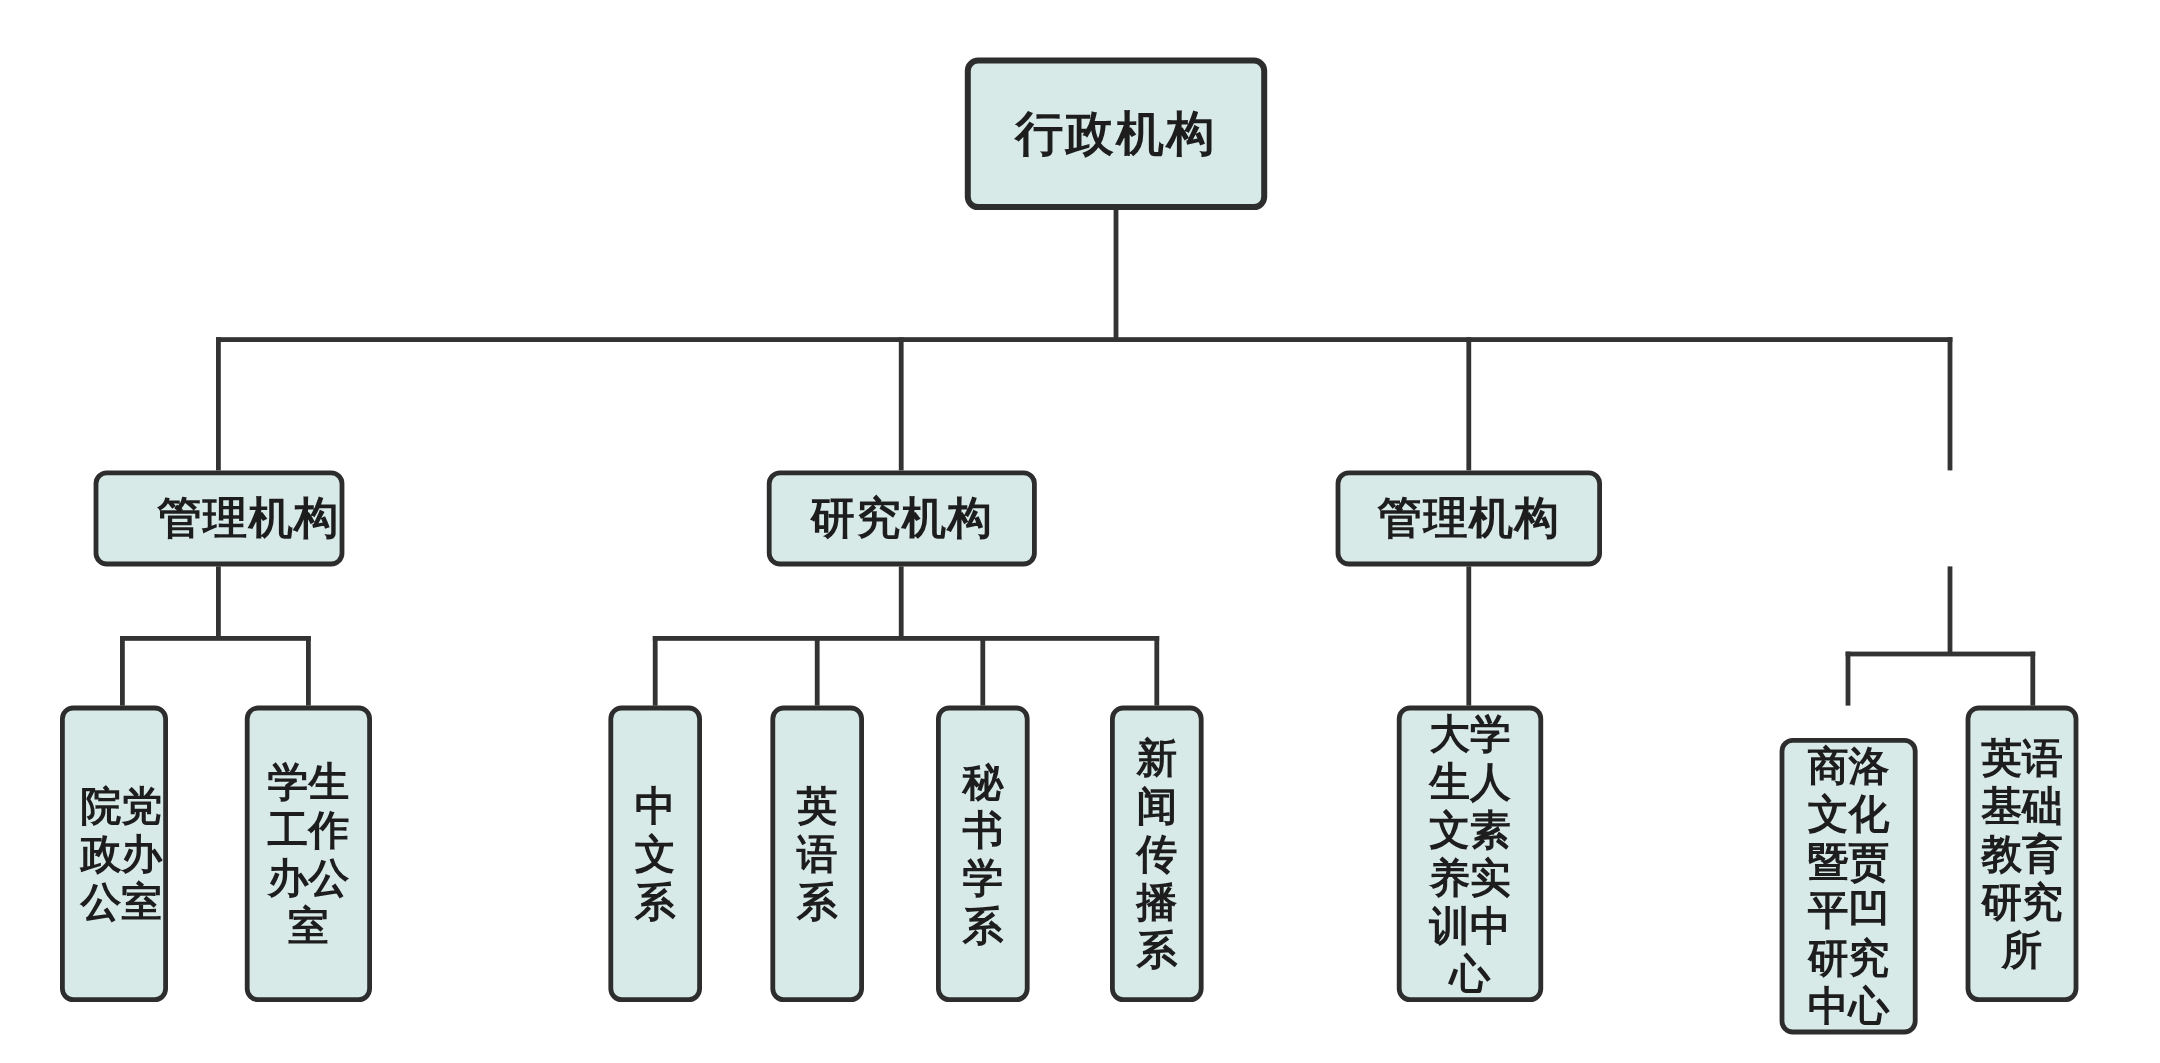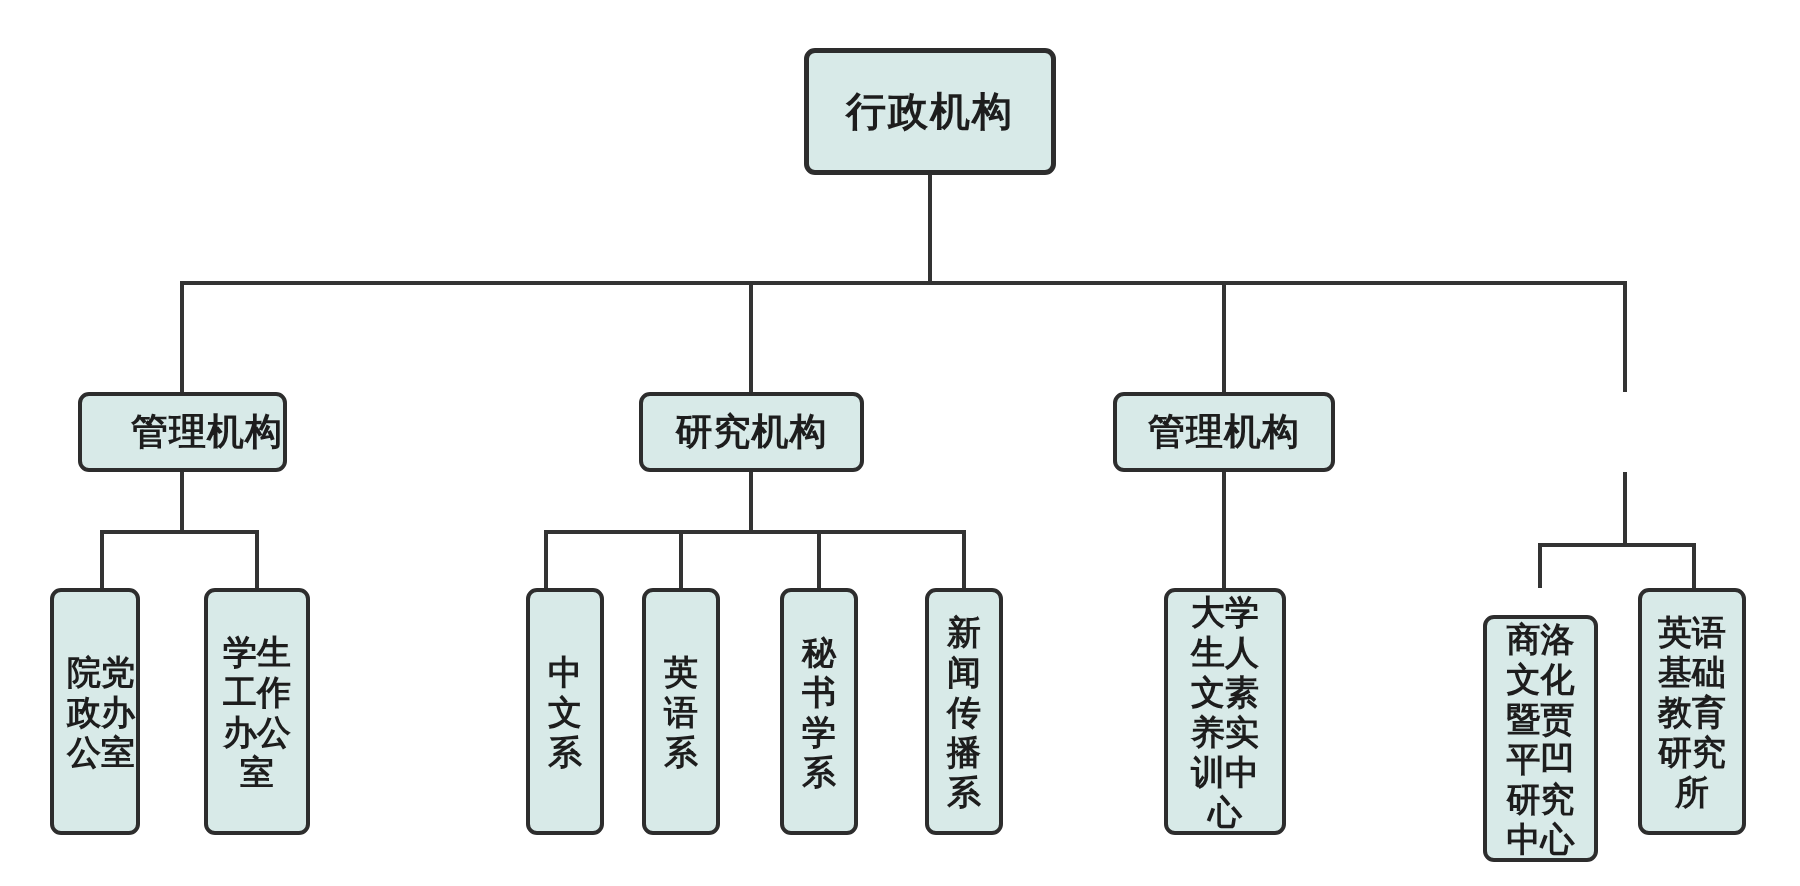--- a/index.html
+++ b/index.html
@@ -110,37 +110,37 @@
     <span>管理机构</span>
   </div>
 
   <div class="node leaf" style="left:50px;width:90px;padding-left:12px;">
     <span class="wrap w2">院党政办公室</span>
   </div>
   <div class="node leaf" style="left:204px;width:106px;">
     <span class="wrap w2">学生工作办公室</span>
   </div>
 
-  <div class="node leaf" style="left:526px;width:78px;">
+  <div class="node leaf" style="left:507px;width:78px;">
     <span class="wrap w1">中文系</span>
   </div>
   <div class="node leaf" style="left:642px;width:78px;align-items:center;">
     <span class="wrap w1">英语系</span>
   </div>
   <div class="node leaf" style="left:780px;width:78px;">
     <span class="wrap w1">秘书学系</span>
   </div>
   <div class="node leaf" style="left:1164px;width:122px;">
     <span class="wrap w2">大学生人文素养实训中心</span>
   </div>
 
   <div class="node leaf" style="left:925px;width:78px;">
     <span class="wrap w1">新闻传播系</span>
   </div>
 
   <div class="node leaf" style="left:1483px;width:115px;margin-top:27px;">
     <span class="wrap w2">商洛文化暨贾平凹研究中心</span>
   </div>
-  <div class="node leaf" style="left:1638px;width:108px;">
+  <div class="node leaf" style="left:1638px;width:94px;">
     <span class="wrap w2">英语基础教育研究所</span>
   </div>
 
 </div>
 
 </body></html>

